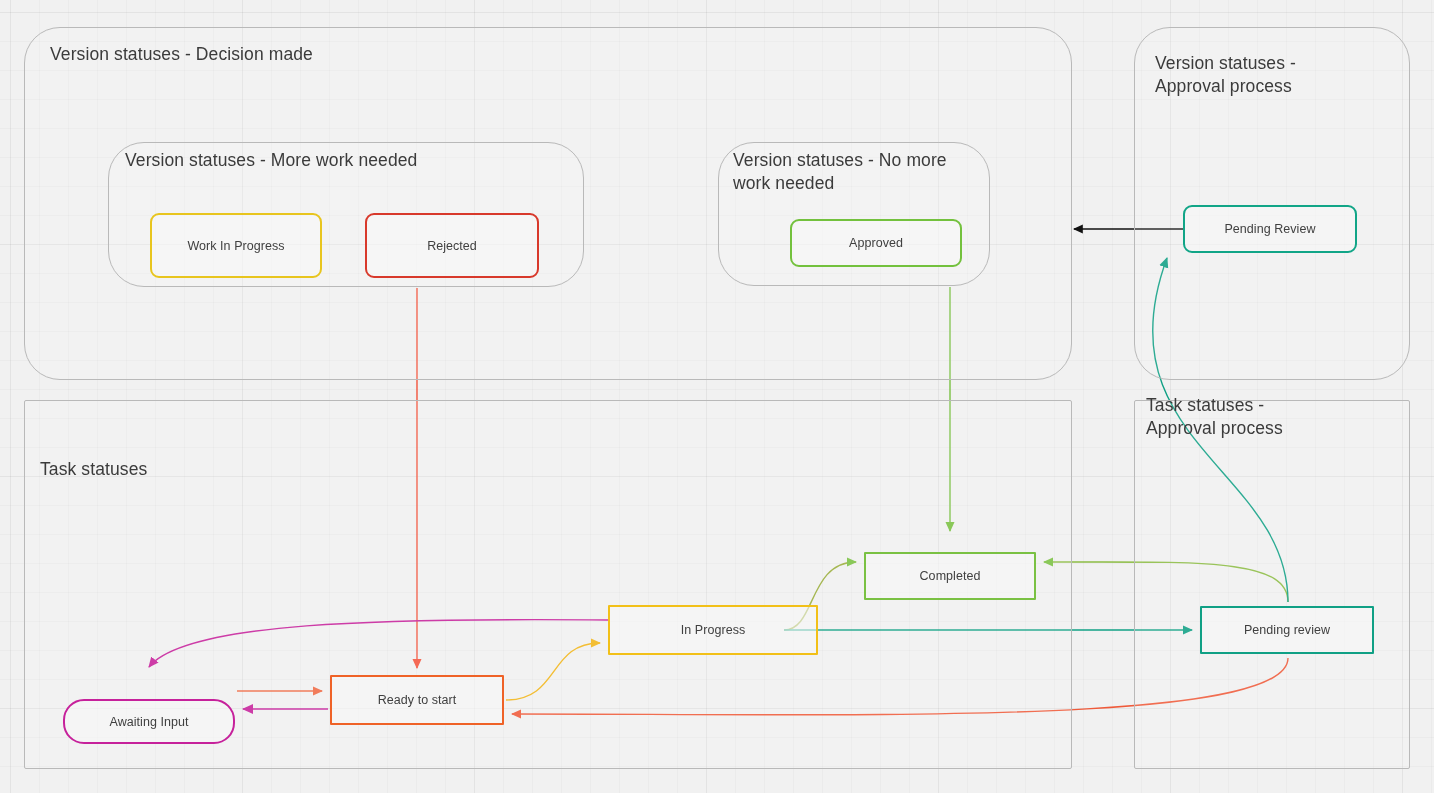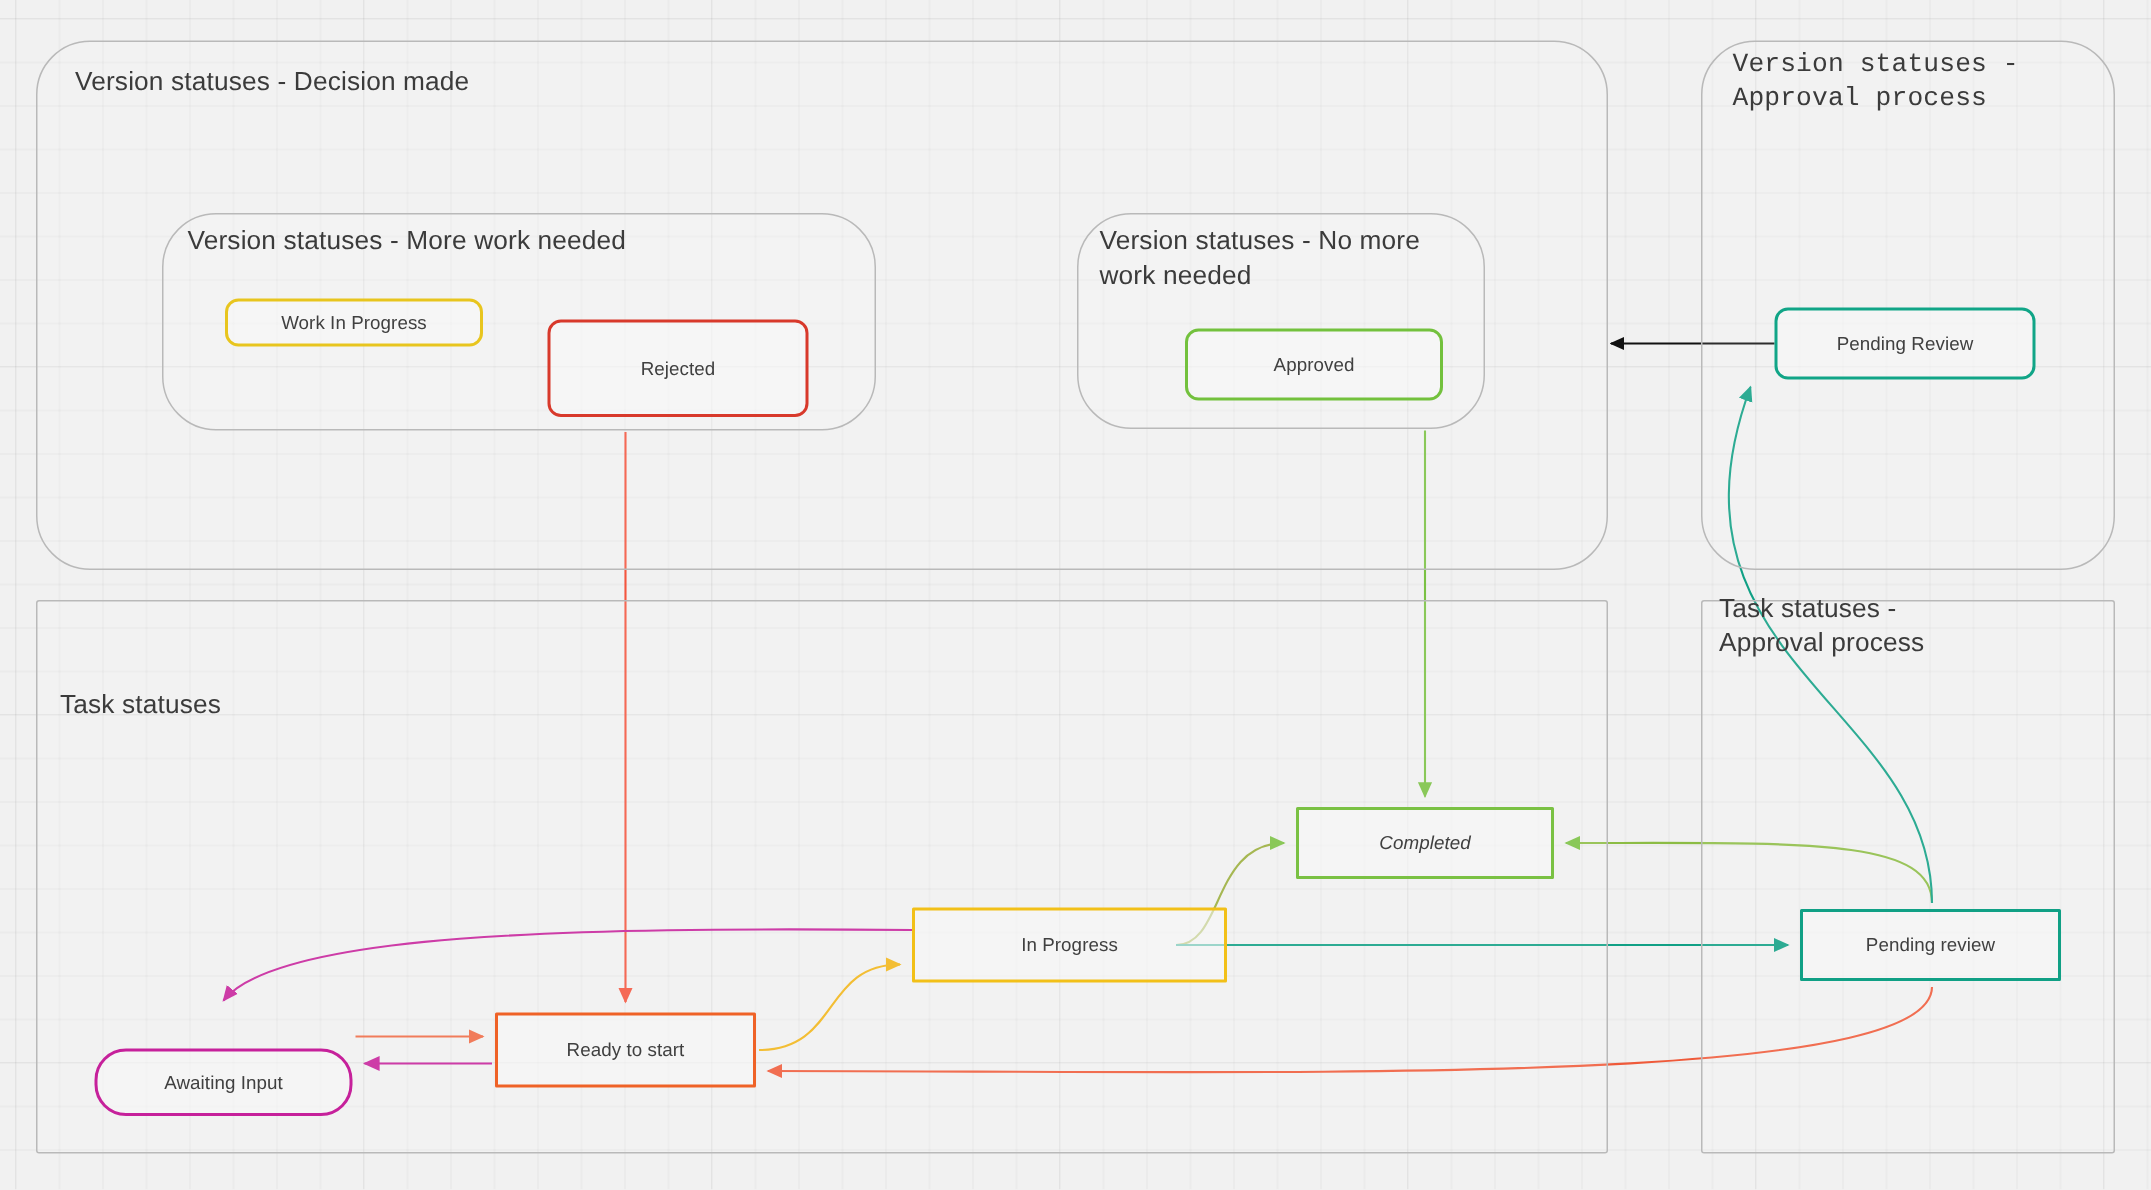--- a/index.html
+++ b/index.html
@@ -118,42 +118,42 @@
 
   <div id="clusters-group">
       <div class="cluster rounded" style="left: 24px; top: 27px; width: 1048px; height: 353px; border-color: rgb(185, 185, 185);"></div>
       <div class="cluster-label" style="left: 50px; top: 43px;">Version statuses - Decision made</div>
       <div class="cluster rounded" style="left: 108px; top: 142px; width: 476px; height: 145px; border-color: rgb(185, 185, 185);"></div>
       <div class="cluster-label" style="left: 125px; top: 149px;">Version statuses - More work needed</div>
       <div class="cluster rounded" style="left: 718px; top: 142px; width: 272px; height: 144px; border-color: rgb(185, 185, 185);"></div>
       <div class="cluster-label" style="left: 733px; top: 149px;">Version statuses - No more
 work needed</div>
       <div class="cluster rounded" style="left: 1134px; top: 27px; width: 276px; height: 353px; border-color: rgb(185, 185, 185);"></div>
-      <div class="cluster-label" style="left: 1155px; top: 32px; font-family: Liberation Mono, monospace;">Version statuses -
+      <div class="cluster-label" style="left: 1155px; top: 52px;">Version statuses -
 Approval process</div>
       <div class="cluster square" style="left: 24px; top: 400px; width: 1048px; height: 369px; border-color: rgb(185, 185, 185);"></div>
       <div class="cluster-label" style="left: 40px; top: 418px; margin-top: 40px;">Task statuses</div>
       <div class="cluster square" style="left: 1134px; top: 400px; width: 276px; height: 369px; border-color: rgb(185, 185, 185);"></div>
       <div class="cluster-label" style="left: 1146px; top: 394px;">Task statuses -
 Approval process</div>
     </div>
   <div id="nodes-group">
-      <div class="node soft" style="left: 150px; top: 199px; width: 172px; height: 32px; border-color: rgb(232, 197, 30);">
+      <div class="node soft" style="left: 150px; top: 213px; width: 172px; height: 65px; border-color: rgb(232, 197, 30);">
         <span>Work In Progress</span>
       </div>
       <div class="node soft" style="left: 365px; top: 213px; width: 174px; height: 65px; border-color: rgb(216, 57, 43);">
         <span>Rejected</span>
       </div>
       <div class="node soft" style="left: 768px; top: 219px; width: 172px; height: 48px; border-color: rgb(115, 193, 61); margin-left: 22px;">
         <span>Approved</span>
       </div>
       <div class="node soft" style="left: 1183px; top: 205px; width: 174px; height: 48px; border-color: rgb(17, 165, 135);">
         <span>Pending Review</span>
       </div>
-      <div class="node hard" style="left: 864px; top: 538px; width: 172px; height: 48px; border-color: rgb(122, 193, 67); font-style: italic;">
+      <div class="node hard" style="left: 864px; top: 552px; width: 172px; height: 48px; border-color: rgb(122, 193, 67);">
         <span>Completed</span>
       </div>
       <div class="node hard" style="left: 608px; top: 605px; width: 210px; height: 50px; border-color: rgb(242, 192, 24);">
         <span>In Progress</span>
       </div>
       <div class="node hard" style="left: 1200px; top: 606px; width: 174px; height: 48px; border-color: rgb(16, 160, 133);">
         <span>Pending review</span>
       </div>
       <div class="node hard" style="left: 63px; top: 699px; width: 172px; height: 45px; border-color: rgb(198, 33, 155); border-radius: 21px;">
         <span>Awaiting Input</span>

